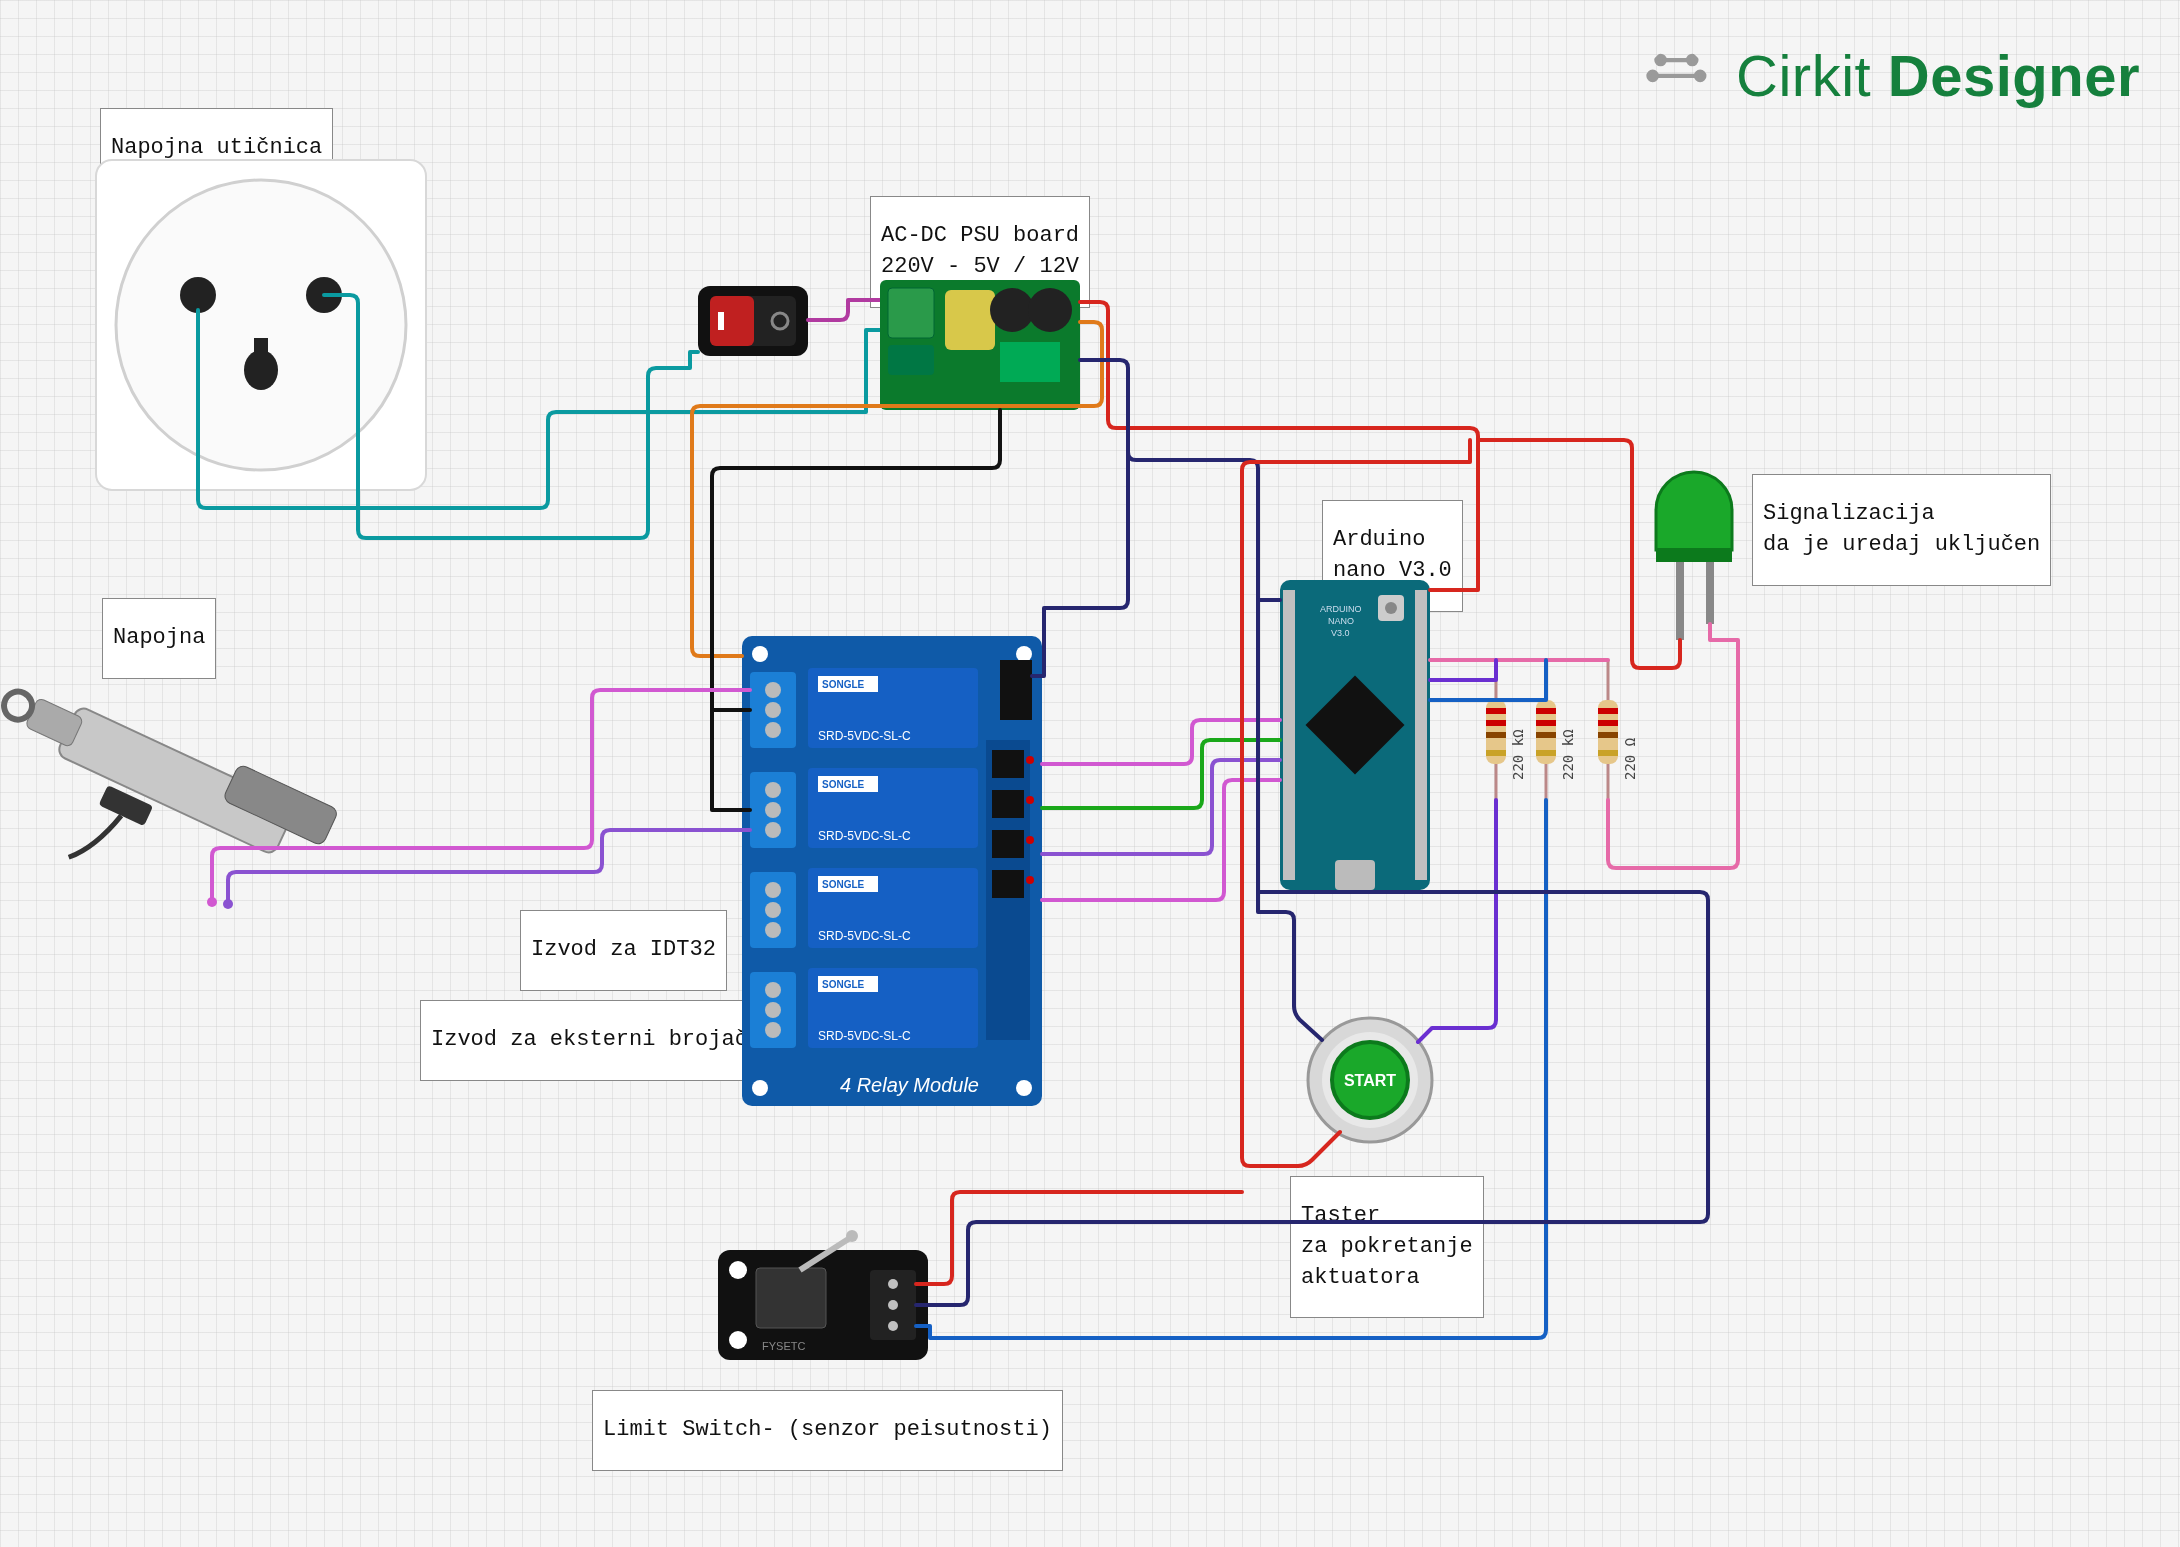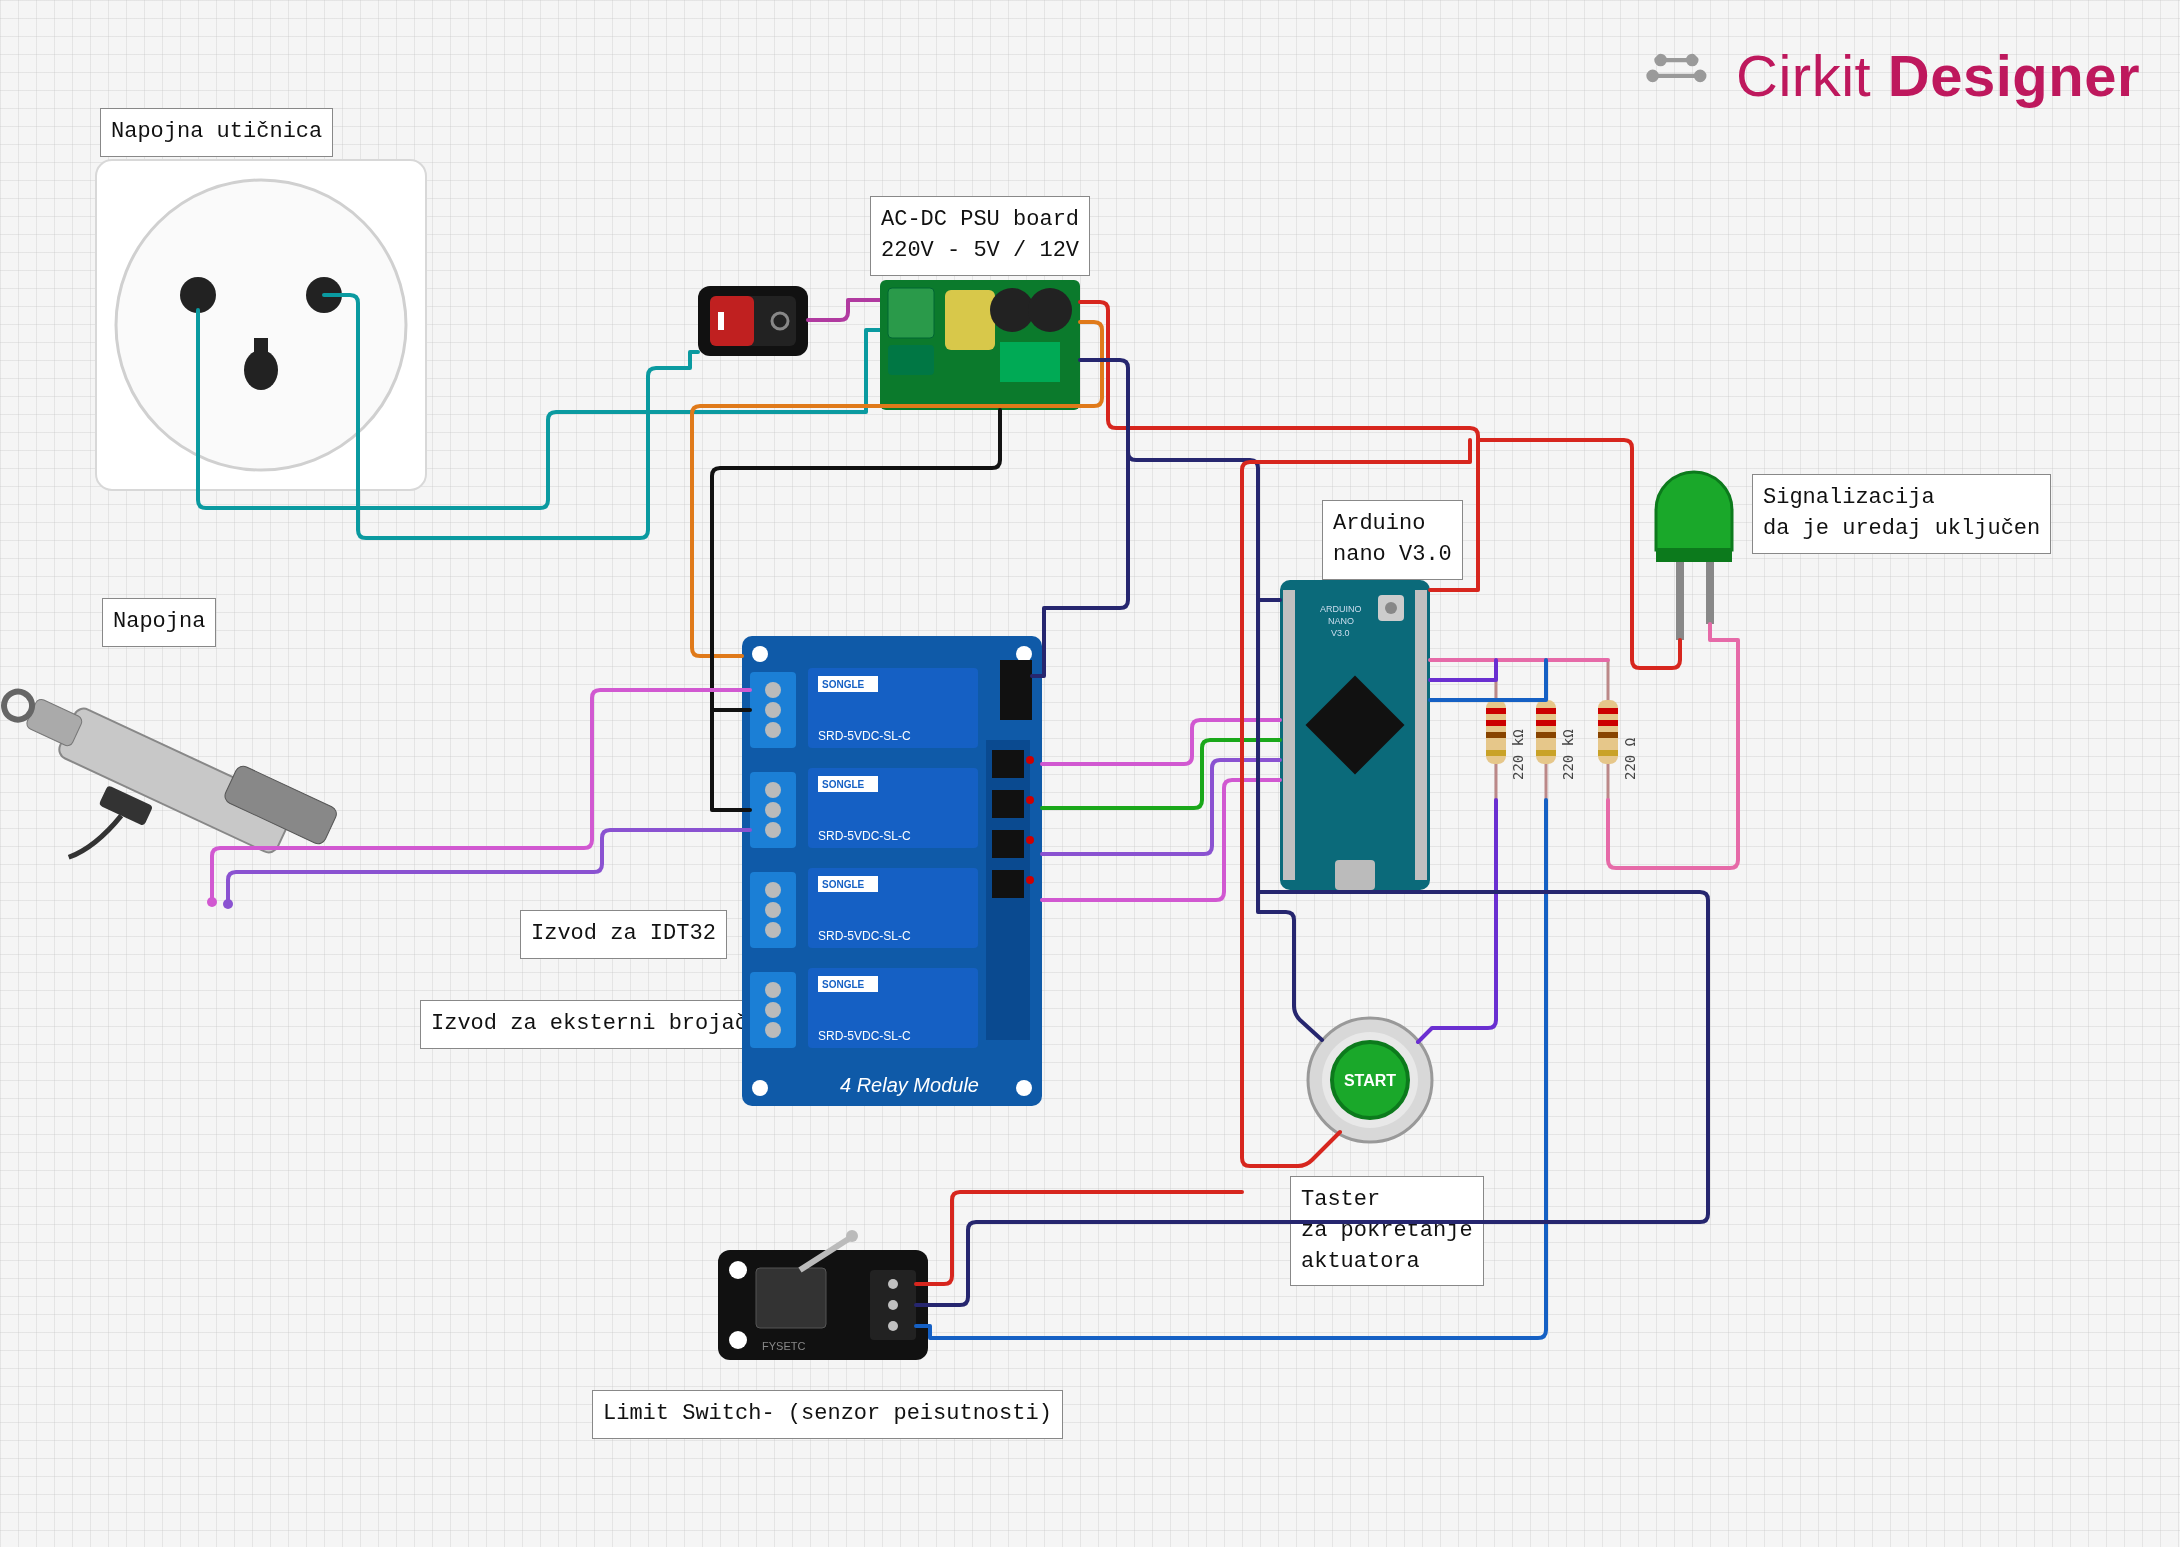--- a/index.html
+++ b/index.html
@@ -13,38 +13,38 @@
       linear-gradient(to bottom, rgba(200,200,200,0.35) 1px, transparent 1px);
     background-size: 18px 18px;
     font-family: "Courier New", monospace;
     position: relative;
     overflow: hidden;
   }
   .label {
     position: absolute;
     background: #fff;
     border: 1px solid #888;
-    padding: 8px 10px;
+    padding: 24px 10px;
     font-size: 22px;
     line-height: 1.4;
     white-space: pre;
     color: #111;
   }
   .res-label {
     position: absolute;
     font-size: 14px;
     color: #444;
     transform: rotate(-90deg);
     transform-origin: left top;
     font-family: monospace;
   }
   .brand {
     position: absolute;
     font-family: Arial, Helvetica, sans-serif;
-    color: #be185d;
+    color: #15803d;
     font-size: 58px;
     letter-spacing: 0.5px;
   }
   .brand .bold { font-weight: 700; }
   .brand .light { font-weight: 400; }
   .brand-icon {
     display: inline-block;
     transform: translateY(6px) rotate(-45deg);
     margin-right: 10px;
   }

